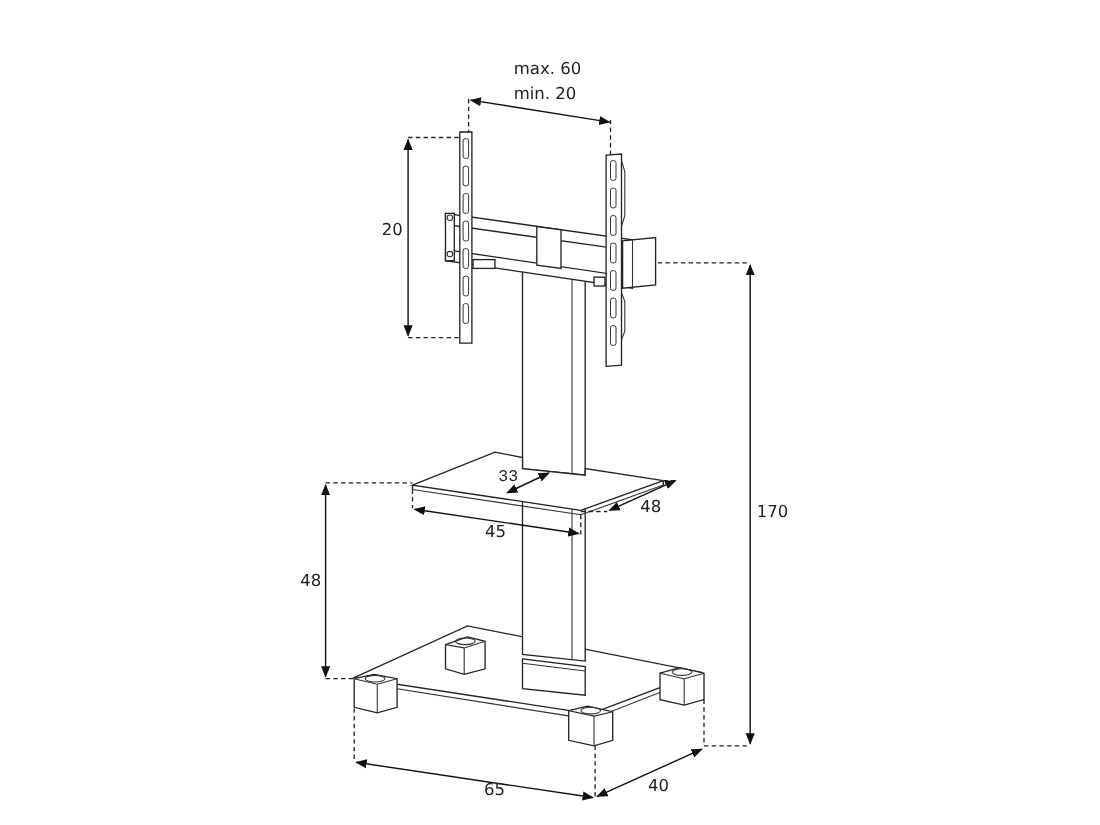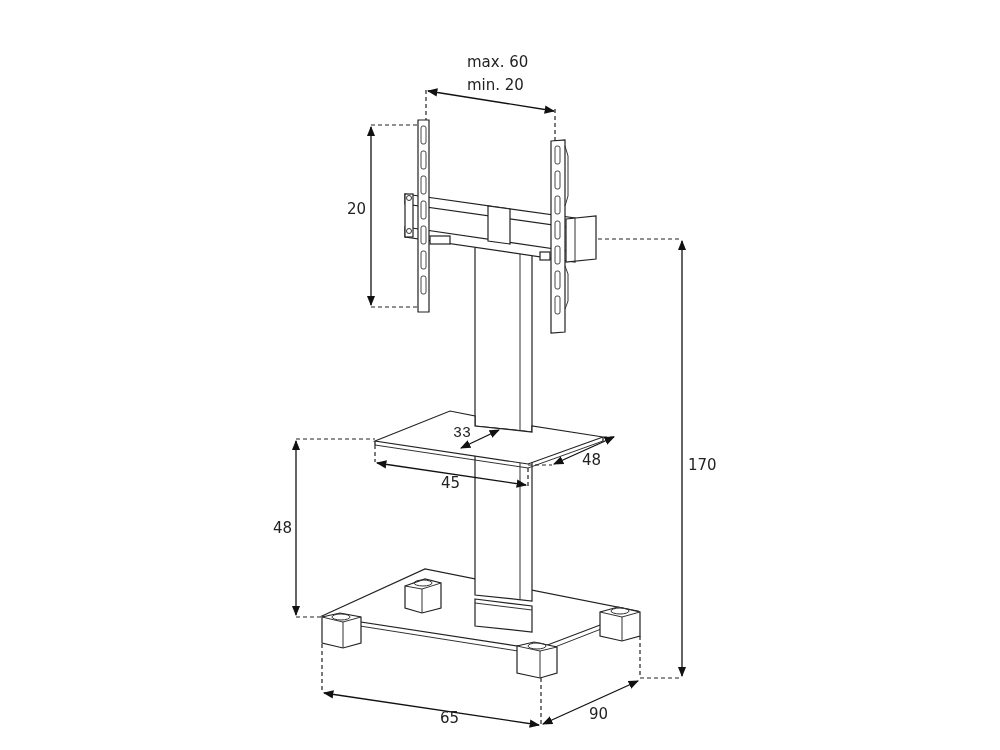--- a/index.html
+++ b/index.html
@@ -171,14 +171,14 @@
 
 <span class="dim-label" style="left:467px; top:39px;">max. 60</span>
 <span class="dim-label" style="left:467px; top:62px;">min. 20</span>
 <span class="dim-label" style="left:347px; top:186px;">20</span>
 <span class="dim-label" style="left:688px; top:442px;">170</span>
 <span class="dim-label" style="left:273px; top:505px;">48</span>
 <span class="dim-label" style="left:441px; top:460px;">45</span>
 <span class="dim-label" style="left:582px; top:437px;">48</span>
 <span class="dim-label" style="left:453px; top:410px;font-family:Liberation Mono, monospace;">33</span>
 <span class="dim-label" style="left:404px; top:695px;margin-left:36px;">65</span>
-<span class="dim-label" style="left:589px; top:691px;">90</span>
+<span class="dim-label" style="left:589px; top:691px;">40</span>
 </div>
 
 </body></html>

